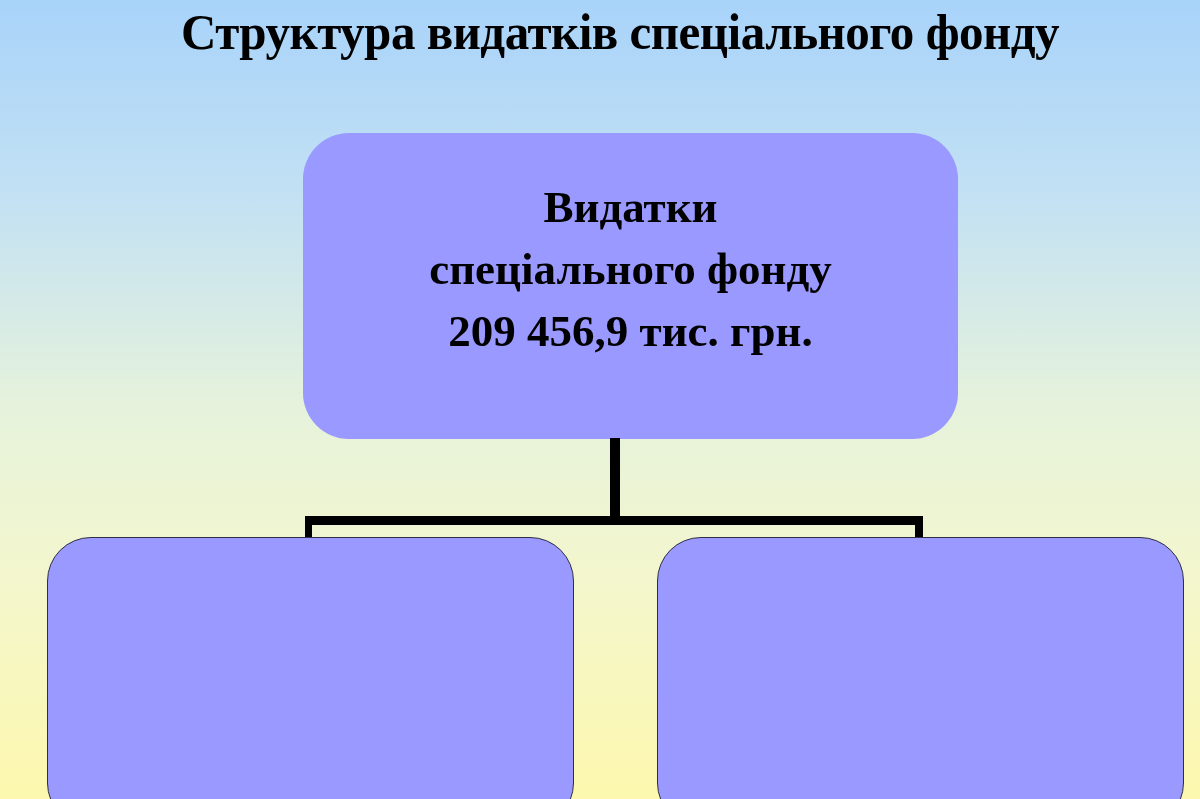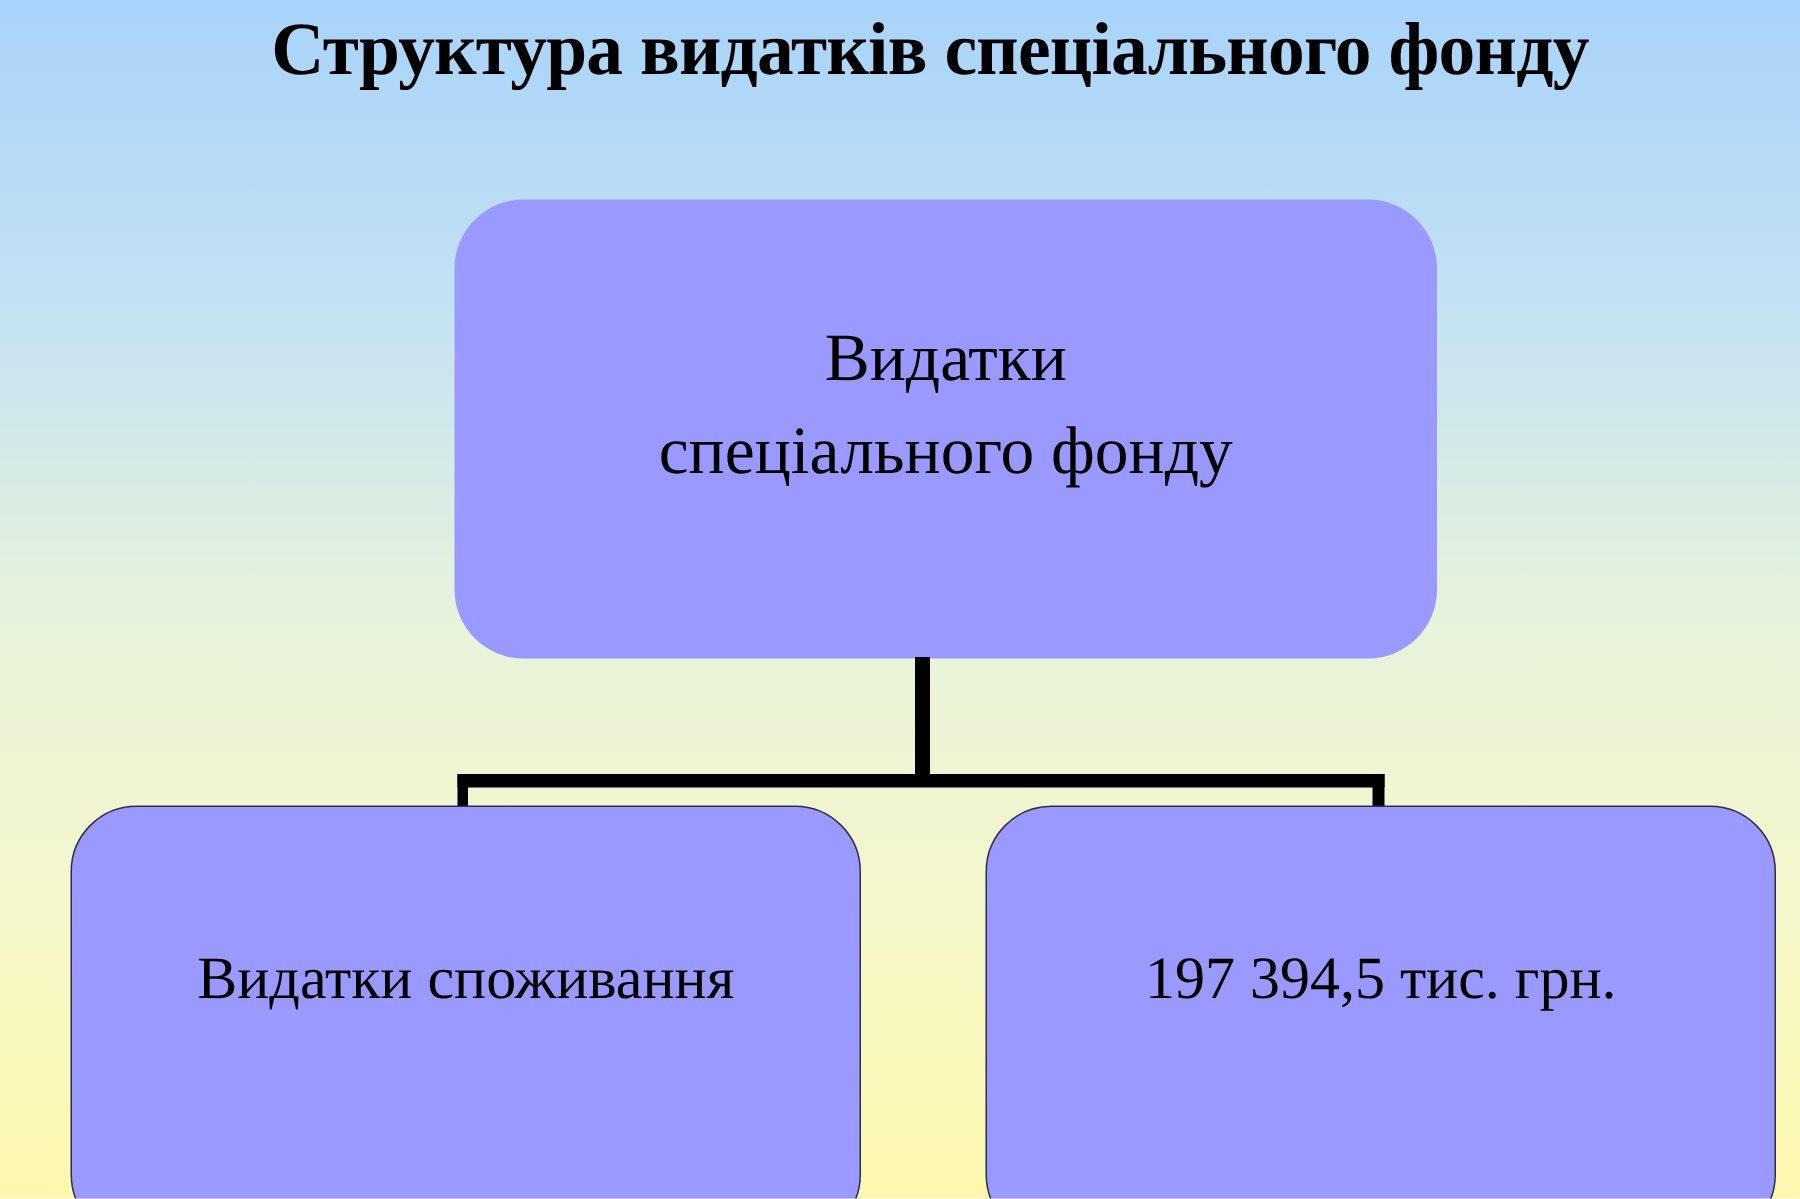--- a/index.html
+++ b/index.html
@@ -28,21 +28,21 @@
       transform: scaleX(0.98);
     }
     .node {
       position: absolute;
       background: #9999ff;
       display: flex;
       flex-direction: column;
       align-items: center;
       justify-content: center;
       text-align: left;
-      font-weight: normal;
+      font-weight: bold;
       box-sizing: border-box;
     }
     .node-root {
       left: 303px;
       top: 133px;
       width: 655px;
       height: 306px;
       border-radius: 46px;
       font-size: 45px;
       line-height: 62px;
@@ -71,26 +71,25 @@
     .txt { display: block; white-space: nowrap; }
   </style>
 </head>
 <body>
 
 <div class="title">Структура видатків спеціального фонду</div>
 
 <div class="node node-root">
   <span class="txt">Видатки</span>
   <span class="txt">спеціального фонду</span>
+  <span class="txt">209 456,9 тис. грн.</span>
 </div>
 
 <div class="line line-stem"></div>
 <div class="line line-bar"></div>
 <div class="line line-drop-left"></div>
 <div class="line line-drop-right"></div>
 
 <div class="node node-child node-left">
-  <span class="txt">Видатки споживання</span>
 </div>
 
 <div class="node node-child node-right">
-  <span class="txt">197 394,5 тис. грн.</span>
 </div>
 
 </body></html>

